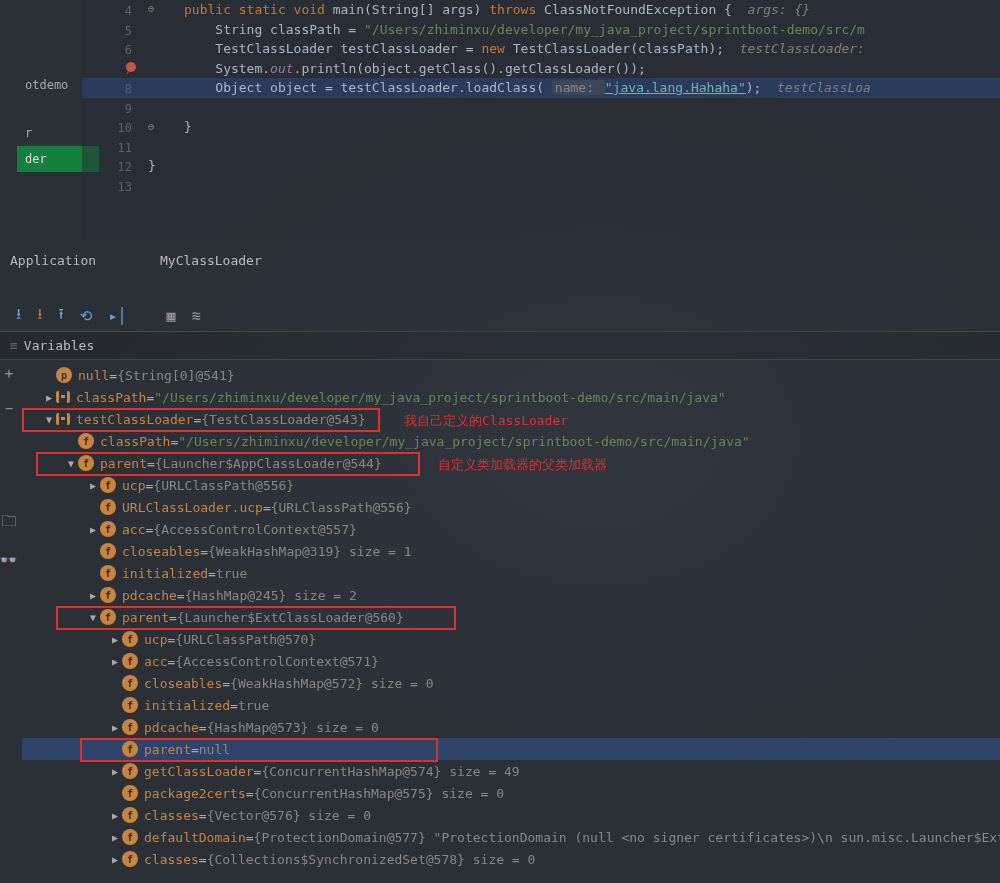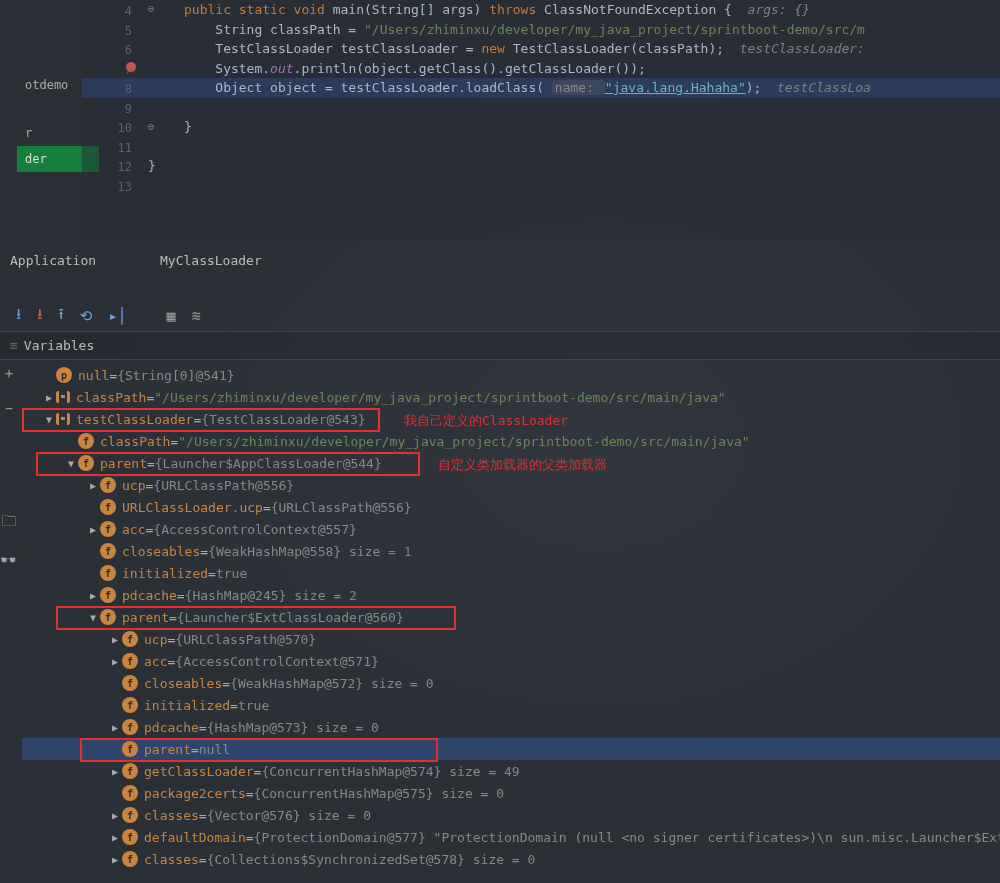--- a/index.html
+++ b/index.html
@@ -201,21 +201,21 @@
         <span class="vname">acc</span>
         <span class="veq"> = </span>
         <span class="vval">{AccessControlContext@557}</span>
       </div>
       <div class="row">
         <span class="indent" style="width: 64px;"></span>
         <span class="arrow none">▶</span>
         <span class="ficon f">f</span>
         <span class="vname">closeables</span>
         <span class="veq"> = </span>
-        <span class="vval">{WeakHashMap@558}  size = 1</span>
+        <span class="vval">{WeakHashMap@319}  size = 1</span>
       </div>
       <div class="row">
         <span class="indent" style="width: 64px;"></span>
         <span class="arrow none">▶</span>
         <span class="ficon f">f</span>
         <span class="vname">initialized</span>
         <span class="veq"> = </span>
         <span class="vval">true</span>
       </div>
       <div class="row">

